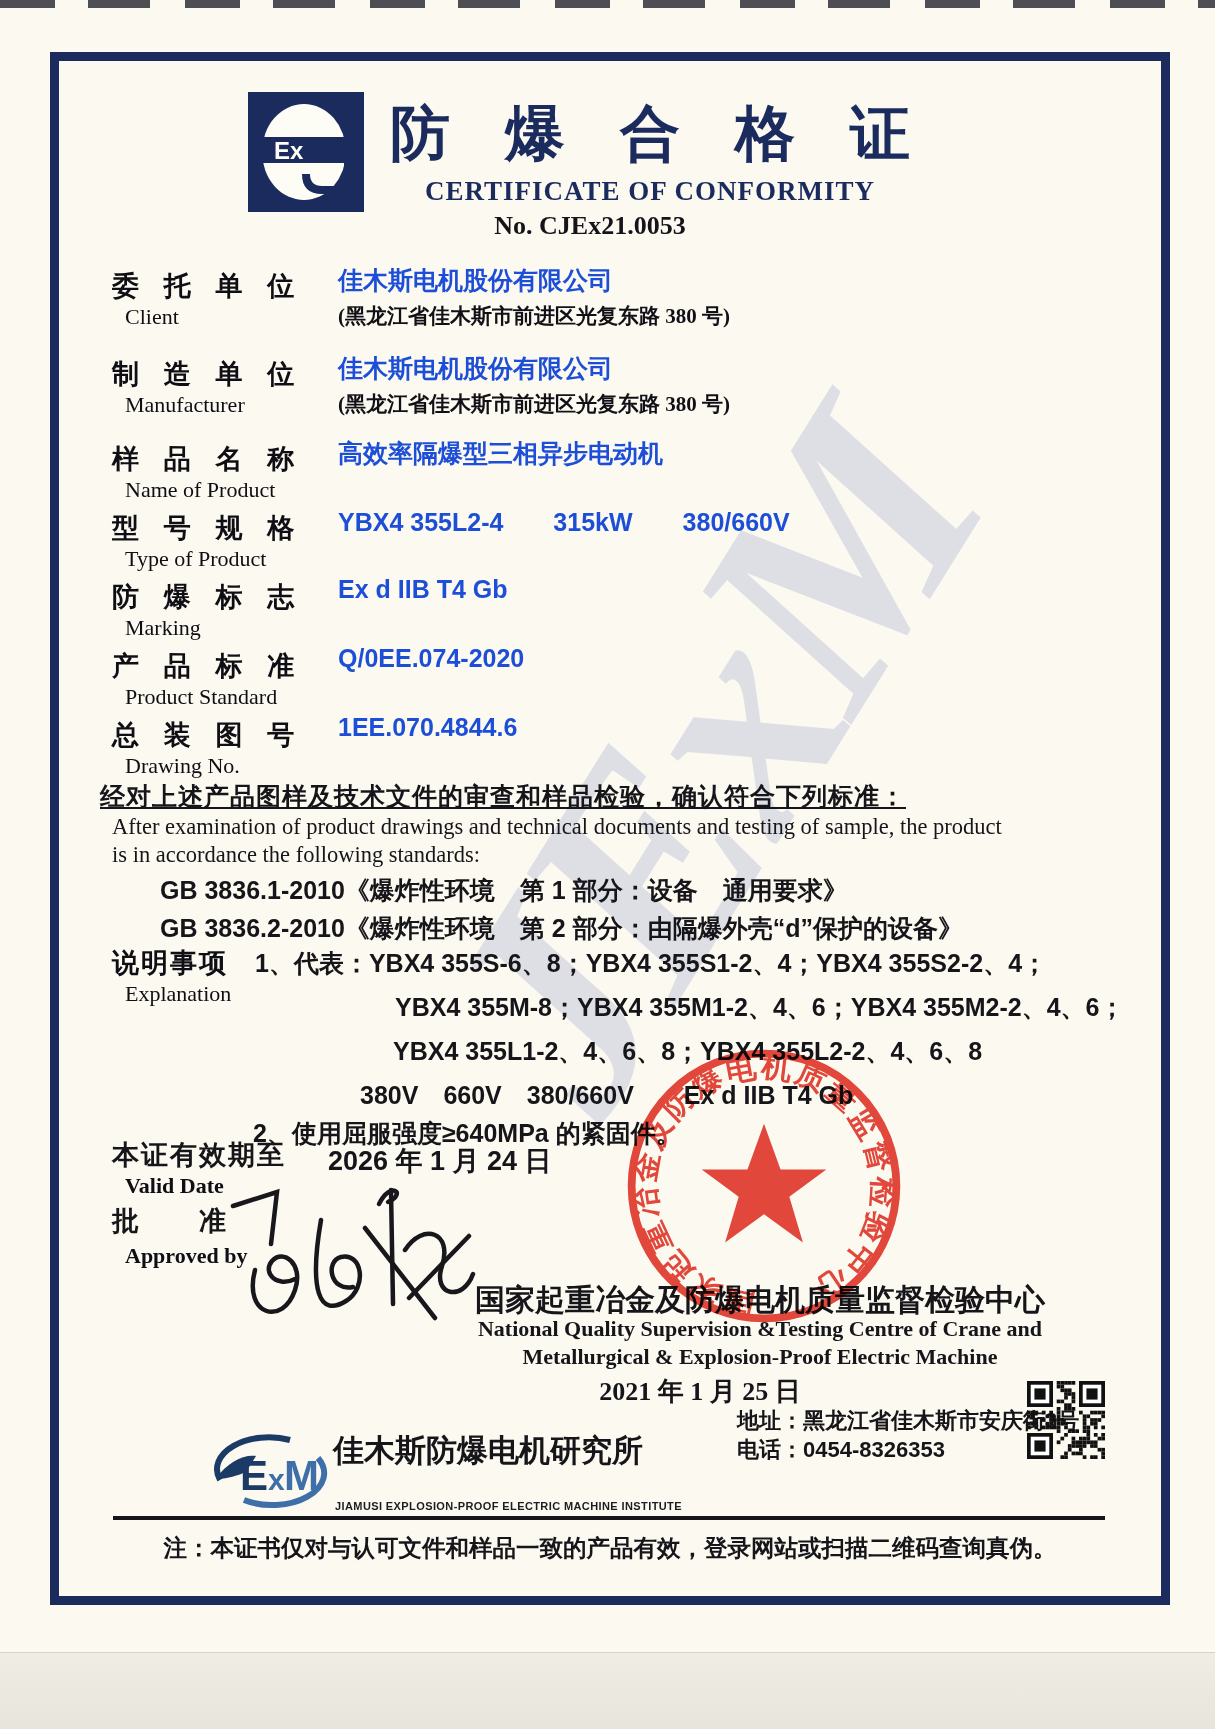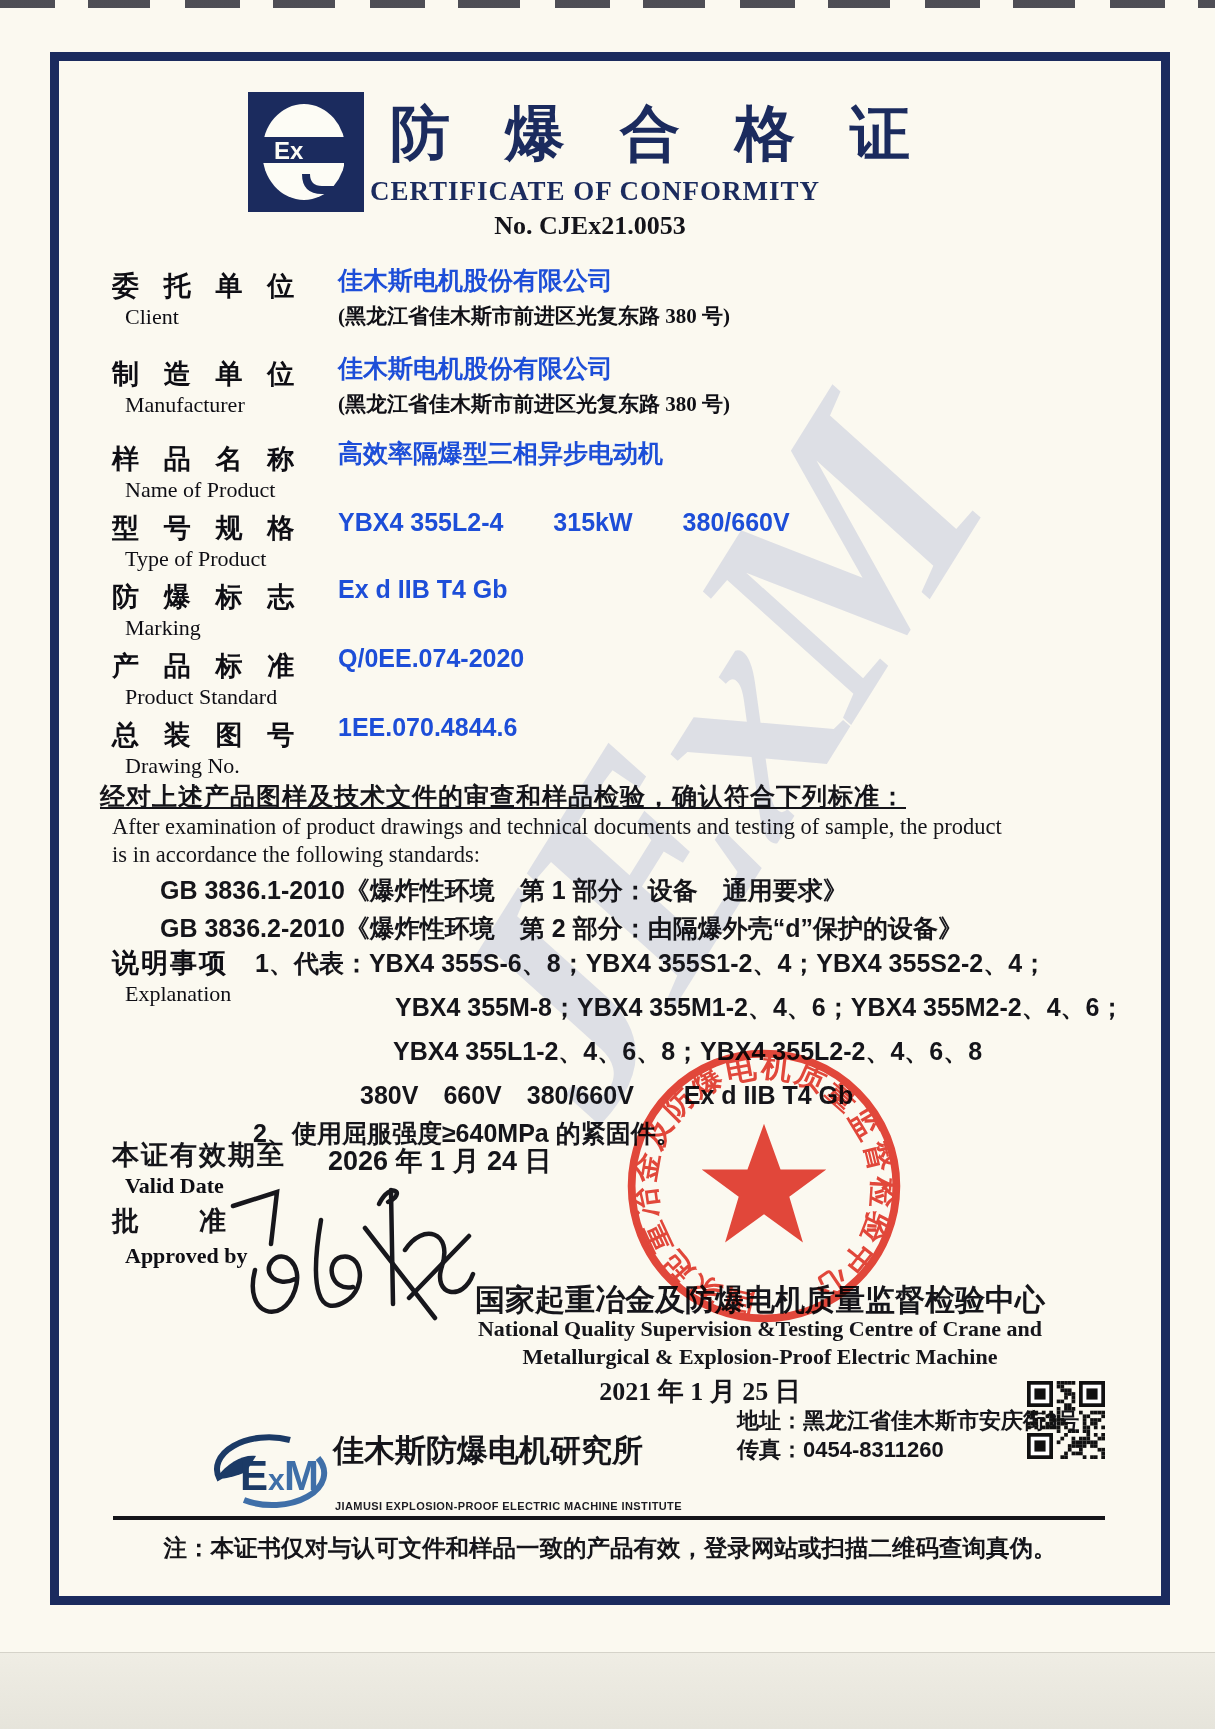--- a/index.html
+++ b/index.html
@@ -20,21 +20,21 @@
   .frame{left:50px;top:52px;width:1120px;height:1553px;border:9px solid #1b2b5e;box-sizing:border-box;z-index:2;}
   
   .watermark{left:330px;top:350px;width:760px;height:820px;display:flex;align-items:center;justify-content:center;
     z-index:1;pointer-events:none;}
   .watermark span{transform:rotate(-58deg);font-size:300px;font-weight:700;font-style:italic;
     color:rgba(152,162,206,0.30);letter-spacing:-8px;font-family:"Liberation Serif",serif;white-space:nowrap;}
   
   .logo-ex{left:248px;top:92px;z-index:3;}
   .title-cn{left:390px;top:94px;width:540px;text-align:center;font-size:60px;font-weight:700;color:#1b2b5e;
     letter-spacing:20px;z-index:3;font-family:"Liberation Serif",serif;white-space:nowrap;}
-  .title-en{left:370px;top:176px;width:560px;font-size:27px;font-weight:700;color:#1b2b5e;
+  .title-en{left:370px;top:176px;width:560px;text-align:center;font-size:27px;font-weight:700;color:#1b2b5e;
     letter-spacing:1px;font-family:"Liberation Serif",serif;z-index:3;}
   .cert-no{left:370px;top:211px;width:440px;text-align:center;font-size:26px;font-weight:700;color:#14141a;
     font-family:"Liberation Serif",serif;z-index:3;}
   
   .lbl-cn{left:112px;font-size:27px;font-weight:700;letter-spacing:9px;color:#0e0e14;z-index:3;
     font-family:"Liberation Serif",serif;white-space:nowrap;}
   .lbl-en{left:112px;font-size:22px;font-family:"Liberation Serif",serif;color:#0e0e14;z-index:3;white-space:nowrap;margin-left:13px;}
   .val{left:338px;font-size:25px;font-weight:700;color:#1d4ed8;z-index:3;white-space:nowrap;}
   .subv{left:338px;font-size:21px;font-weight:600;color:#101016;z-index:3;white-space:nowrap;
     font-family:"Liberation Serif",serif;}
@@ -183,21 +183,21 @@
 </svg>
 
 <div class="abs inst-cn">佳木斯防爆电机研究所</div>
 <div class="abs inst-en">JIAMUSI EXPLOSION-PROOF ELECTRIC MACHINE INSTITUTE</div>
 
 <div class="abs contact">
   <div class="row">
     <span class="cl">地址：</span><span class="cv">黑龙江省佳木斯市安庆街3号</span>
   </div>
   <div class="row">
-    <span class="cl">传真：</span><span class="cv">0454-8311260</span>
+    <span class="cl">电话：</span><span class="cv">0454-8326353</span>
   </div>
 </div>
 
 <svg id="qr" class="abs qr" viewBox="0 0 21 21">
     <rect x="8" y="0" width="1" height="1" fill="#111"></rect>
     <rect x="9" y="0" width="1" height="1" fill="#111"></rect>
     <rect x="10" y="0" width="1" height="1" fill="#111"></rect>
     <rect x="11" y="0" width="1" height="1" fill="#111"></rect>
     <rect x="12" y="0" width="1" height="1" fill="#111"></rect>
     <rect x="8" y="1" width="1" height="1" fill="#111"></rect>

